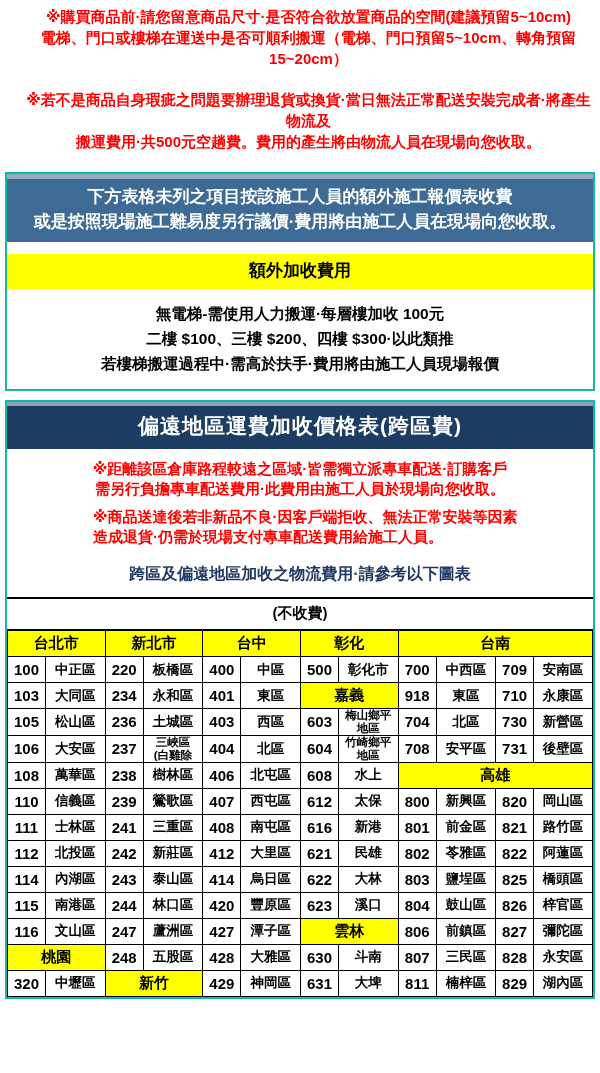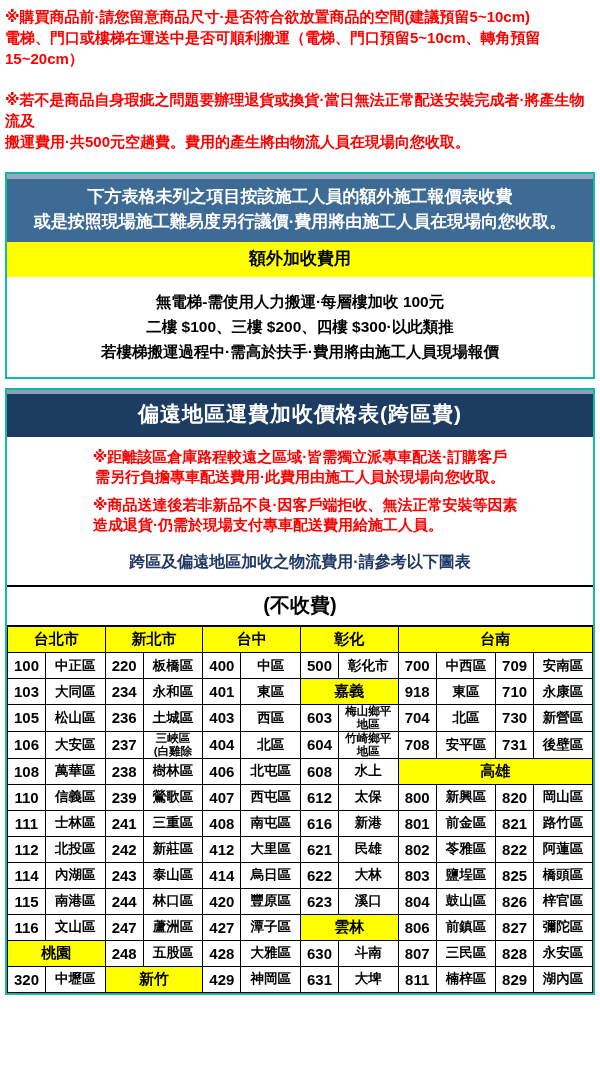--- a/index.html
+++ b/index.html
@@ -3,42 +3,42 @@
 <meta charset="utf-8">
 <style>
   html,body{margin:0;padding:0;background:#fff;}
   body{
     width:600px;min-height:1073px;
     font-family:"Liberation Sans","DejaVu Sans",sans-serif;
     font-weight:bold;color:#000;
   }
   
   .topnotes{color:#fe0000;font-size:15px;line-height:21px;padding:6px 4px 0 5px;}
-  .topnotes p{margin:0 0 20px 0;}
+  .topnotes p{margin:0 0 20px 16px;text-align:center;}
   
   .block{margin:0 5px;border:2px solid #14b8a6;background:#fff;}
   .gap{height:9px;}
   
   .banner1{
     background:#3d6b96;border-top:5px solid #93abc0;
     color:#fff;text-align:center;font-size:17px;line-height:25px;padding:5px 6px 8px;
   }
-  .yellowbar{background:#ffff00;text-align:center;font-size:17px;padding:5px 0 7px;}
+  .yellowbar{background:#ffff00;text-align:center;font-size:17px;padding:5px 0 7px;margin-top:12px;}
   .details1{text-align:center;font-size:15.5px;line-height:25px;padding:12px 0 13px;}
   
   .banner2{
     background:#1c3c62;border-top:4px solid #8ba1b5;
     color:#fff;text-align:center;font-size:21px;padding:6px 14px 9px;letter-spacing:1px;
   }
   .rednotes{color:#fe0000;font-size:15px;line-height:20px;padding:10px 0 0;}
   .rednotes .c{text-align:center;}
   .rednotes .l{text-align:left;padding-left:86px;padding-right:30px;}
   .rednotes .para{margin-bottom:8px;}
   .blueline{color:#1f3864;text-align:center;font-size:16px;padding:9px 0 12px;}
-  .free{border-top:2px solid #000;text-align:center;font-size:20px;padding:5px 0 6px;}
+  .free{border-top:2px solid #000;text-align:center;font-size:15px;padding:5px 0 6px;}
   
   table{width:100%;border-collapse:collapse;table-layout:fixed;border-top:2px solid #000;}
   td{
     border:1.5px solid #000;text-align:center;vertical-align:middle;
     font-weight:bold;height:25px;padding:0 1px;overflow:hidden;
   }
   td.code{font-size:15px;}
   td.name{font-size:13.5px;white-space:pre-line;line-height:1.12;}
   td.small{font-size:11.5px;}
   td.hl{background:#ffff00;font-size:15px;white-space:normal;}

